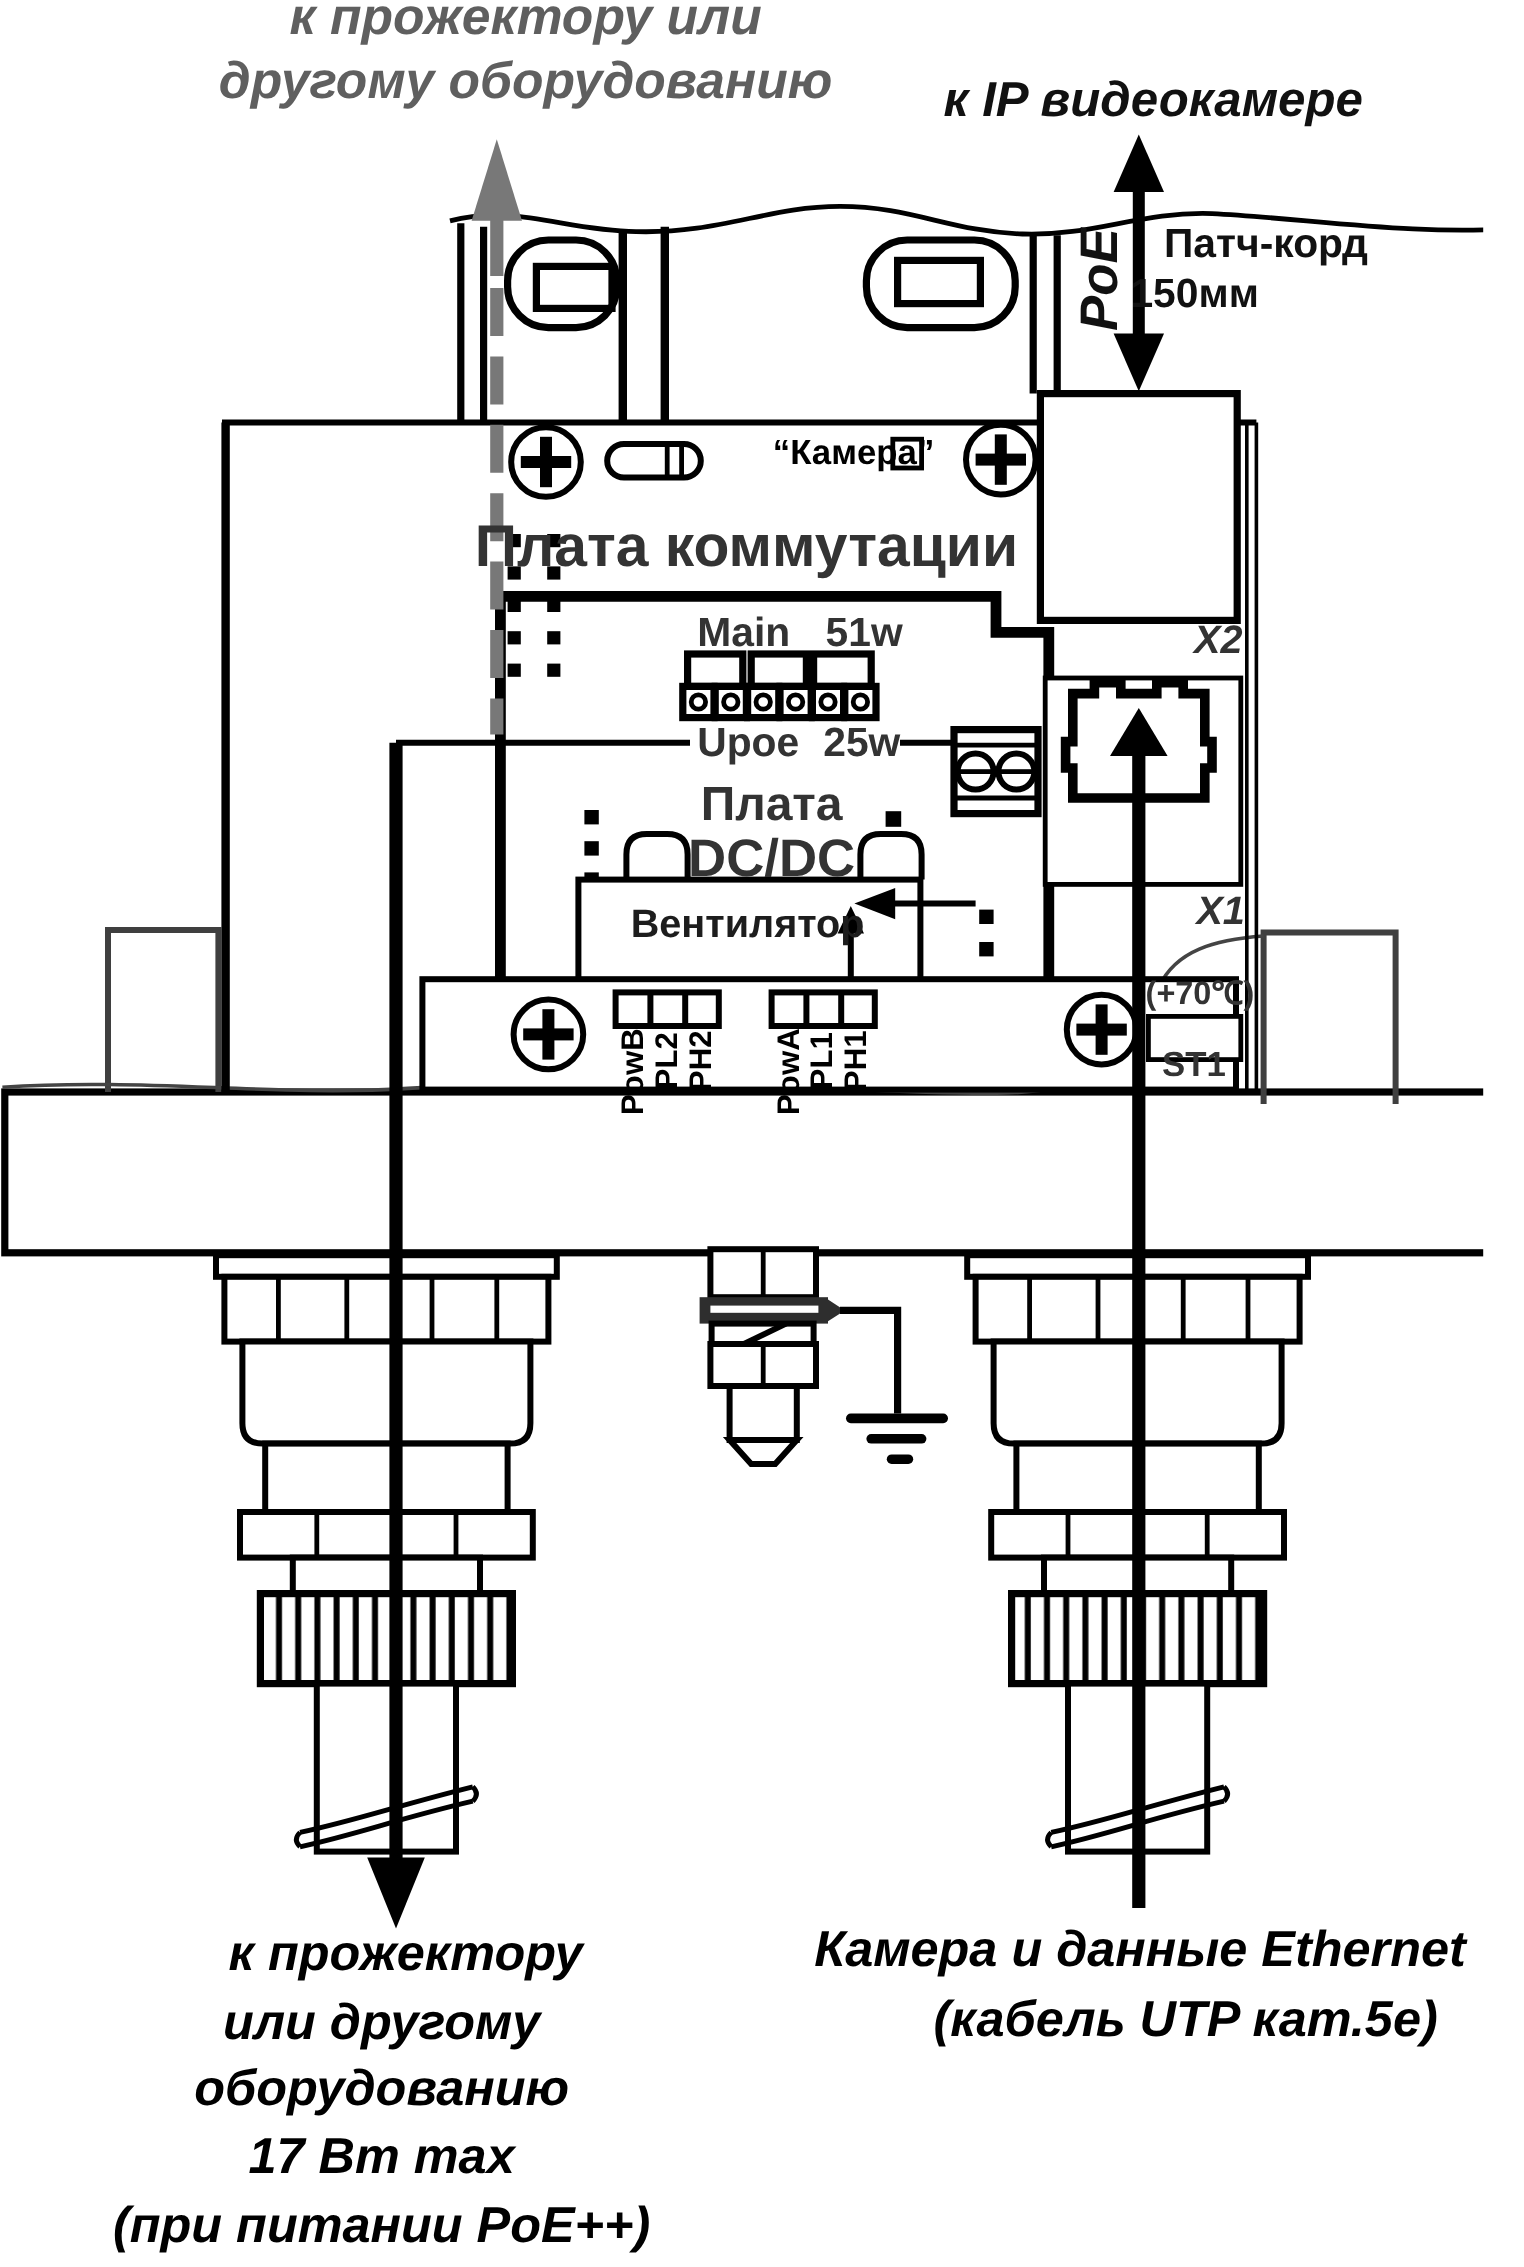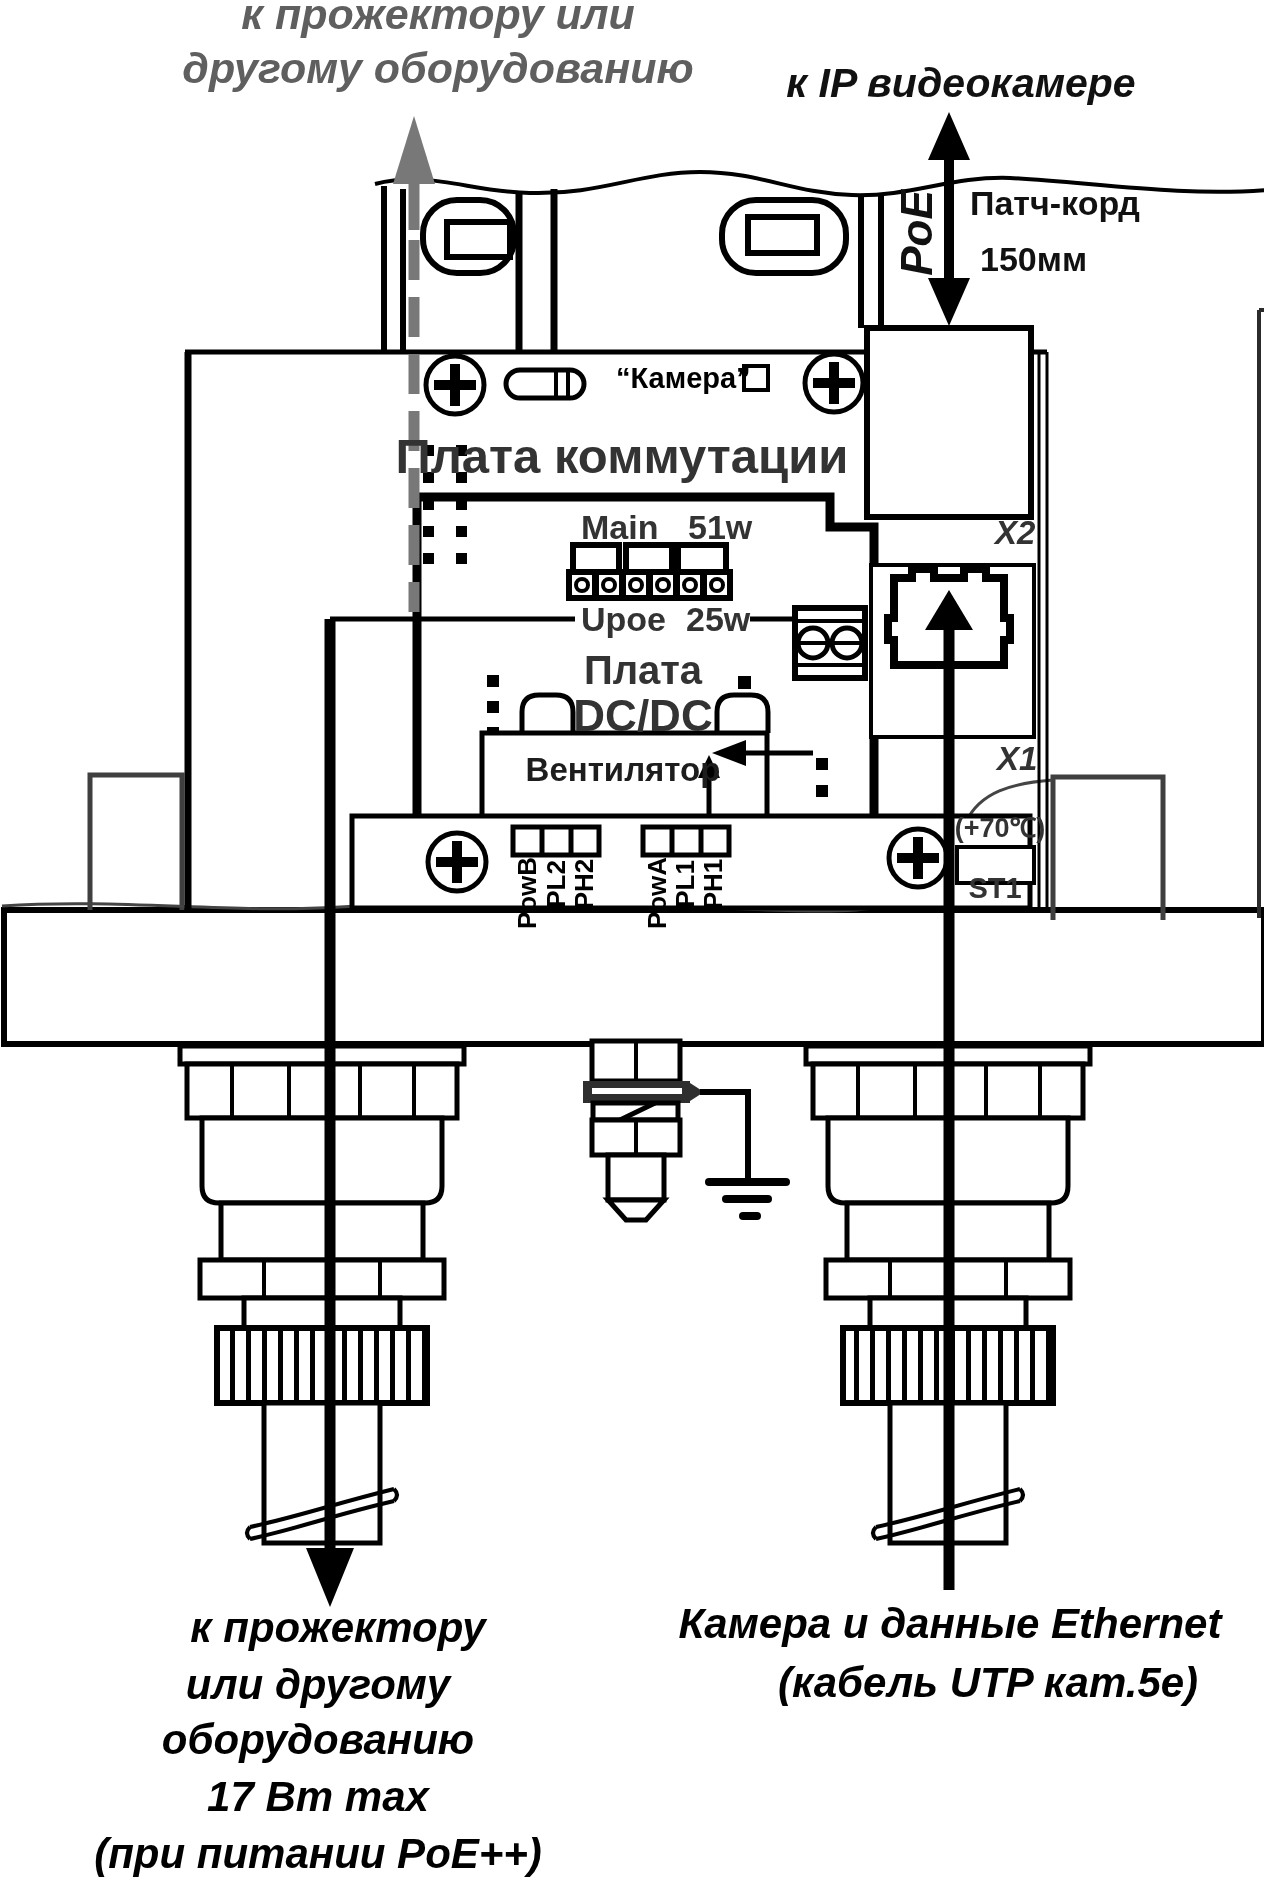--- a/index.html
+++ b/index.html
@@ -1,17 +1,17 @@
 <!DOCTYPE html>
 <html><head>
 <meta charset="utf-8">
 <style>
   html,body{margin:0;padding:0;background:#fff;}
   #stage{position:relative;width:1236px;height:1889px;background:#fff;overflow:hidden;
-         font-family:"Liberation Sans",sans-serif;padding-left:28px;}
+         font-family:"Liberation Sans",sans-serif;}
   .abs{position:absolute;}
   .t{white-space:nowrap;font-weight:bold;color:#000;}
   .ital{font-style:italic;}
   .ctr{transform:translateX(-50%);}
   .gray{color:#5f5f5f;}
   .pcb{color:#333;}
   .rot{transform:translate(-50%,-50%) rotate(-90deg);}
   svg{position:absolute;left:0;top:0;}
 </style>
 </head>
@@ -274,23 +274,23 @@
   </g>
 </svg>
 
 <div class="abs t ital gray ctr" style="left:438px;top:-10px;font-size:43px;">к прожектору или</div>
 <div class="abs t ital gray ctr" style="left:438px;top:44px;font-size:43px;">другому оборудованию</div>
 
 <div class="abs t ital ctr" style="left:961px;top:60px;font-size:41px;color:#111;">к IP видеокамере</div>
 
 <div class="abs t ital rot" style="left:917px;top:233px;font-size:44px;color:#111;">PoE</div>
 <div class="abs t" style="left:970px;top:184px;font-size:34px;color:#111;">Патч-корд</div>
-<div class="abs t" style="left:980px;top:226px;font-size:34px;color:#111;margin-top:14px;">150мм</div>
-
-<div class="abs t" style="left:616px;top:362px;font-size:29px;color:#000;">“Камера”</div>
+<div class="abs t" style="left:942px;top:226px;font-size:34px;color:#111;">150мм</div>
+
+<div class="abs t" style="left:644px;top:362px;font-size:29px;color:#000;">“Камера”</div>
 <div class="abs t ctr pcb" style="left:622px;top:428px;font-size:49px;">Плата коммутации</div>
 
 <div class="abs t pcb" style="left:581px;top:508px;font-size:34px;">Main</div>
 <div class="abs t pcb" style="left:688px;top:508px;font-size:34px;text-align:center;">51w</div>
 <div class="abs t pcb" style="left:581px;top:600px;font-size:34px;">Upoe</div>
 <div class="abs t pcb" style="left:686px;top:600px;font-size:34px;">25w</div>
 
 <div class="abs t ctr pcb" style="left:643px;top:648px;font-size:40px;">Плата</div>
 <div class="abs t ctr pcb" style="left:643px;top:691px;font-size:44px;">DC/DC</div>
 <div class="abs t ctr" style="left:623px;top:751px;font-size:33px;color:#1d1d1d;">Вентилятор</div>

